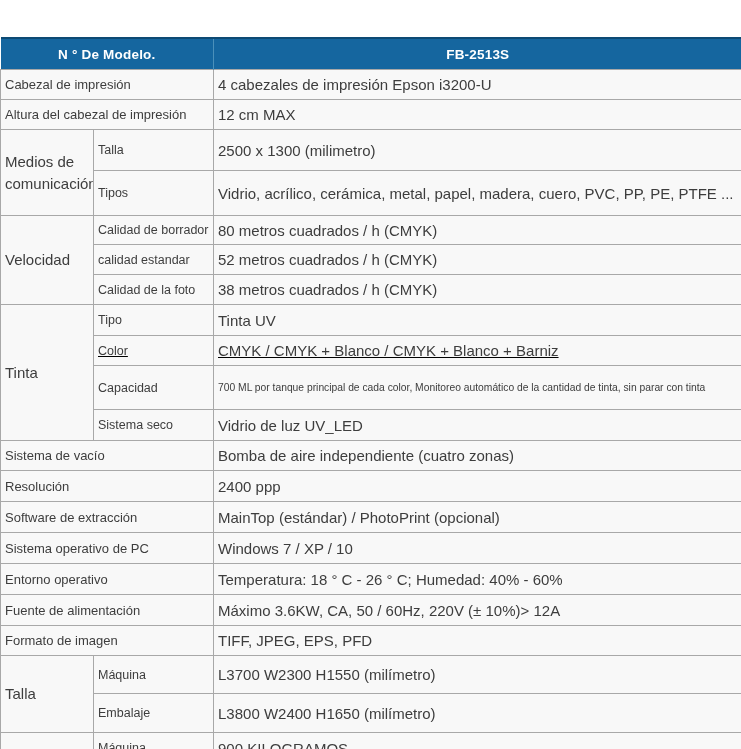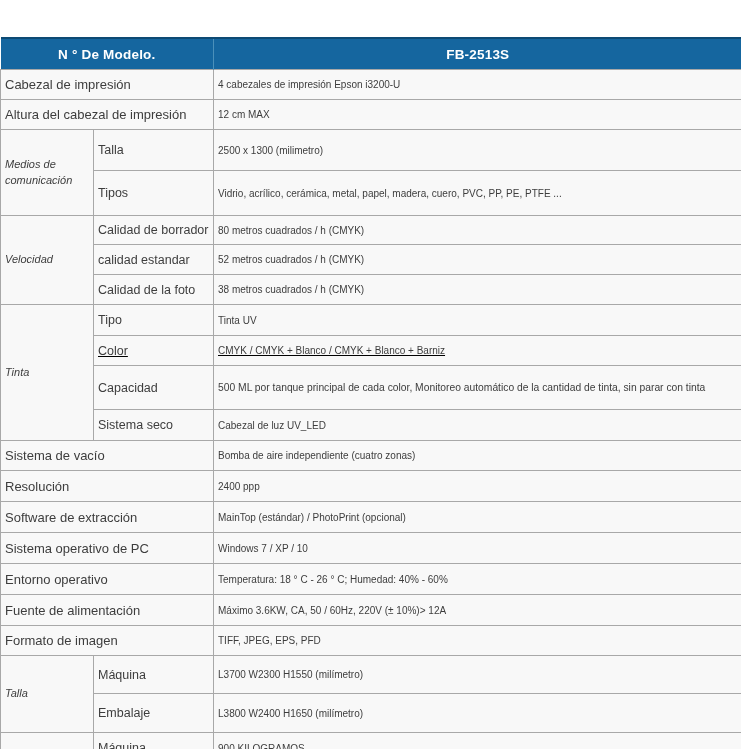--- a/index.html
+++ b/index.html
@@ -37,23 +37,23 @@
   table.spec-table td {
     border: 1px solid #a8a8a8;
     background: #f8f8f8;
     text-align: left;
     vertical-align: middle;
     color: #3d3d3d;
     padding: 0 4px;
     overflow: hidden;
   }
   td.row-label { font-size: 13px; }
-  td.group-label { font-size: 11px; line-height: 1.45; font-style: italic; }
+  td.group-label { font-size: 15px; line-height: 1.45; }
   td.sub-label { font-size: 12.5px; }
-  td.value { font-size: 10px; }
+  td.value { font-size: 15px; }
   td.value.long { font-size: 10.3px; white-space: nowrap; }
   tr.spec-row { height: 30px; }
 </style>
 </head>
 <body>
 
 <div class="page">
   <table class="spec-table">
     <colgroup>
       <col style="width:93px">
@@ -101,25 +101,25 @@
           <td class="group-label" rowspan="4">Tinta</td>
           <td class="sub-label">Tipo</td>
           <td class="value">Tinta UV</td>
         </tr>
         <tr class="spec-row" style="height: 30px; text-decoration: underline;">
           <td class="sub-label">Color</td>
           <td class="value">CMYK / CMYK + Blanco / CMYK + Blanco + Barniz</td>
         </tr>
         <tr class="spec-row" style="height: 44px;">
           <td class="sub-label">Capacidad</td>
-          <td class="value long">500 ML por tanque principal de cada color, Monitoreo automático de la cantidad de tinta, sin parar con tinta</td>
+          <td class="value long">700 ML por tanque principal de cada color, Monitoreo automático de la cantidad de tinta, sin parar con tinta</td>
         </tr>
         <tr class="spec-row" style="height: 31px;">
           <td class="sub-label">Sistema seco</td>
-          <td class="value">Cabezal de luz UV_LED</td>
+          <td class="value">Vidrio de luz UV_LED</td>
         </tr>
         <tr class="spec-row" style="height: 30px;">
           <td class="row-label" colspan="2">Sistema de vacío</td>
           <td class="value">Bomba de aire independiente (cuatro zonas)</td>
         </tr>
         <tr class="spec-row" style="height: 31px;">
           <td class="row-label" colspan="2">Resolución</td>
           <td class="value">2400 ppp</td>
         </tr>
         <tr class="spec-row" style="height: 31px;">

